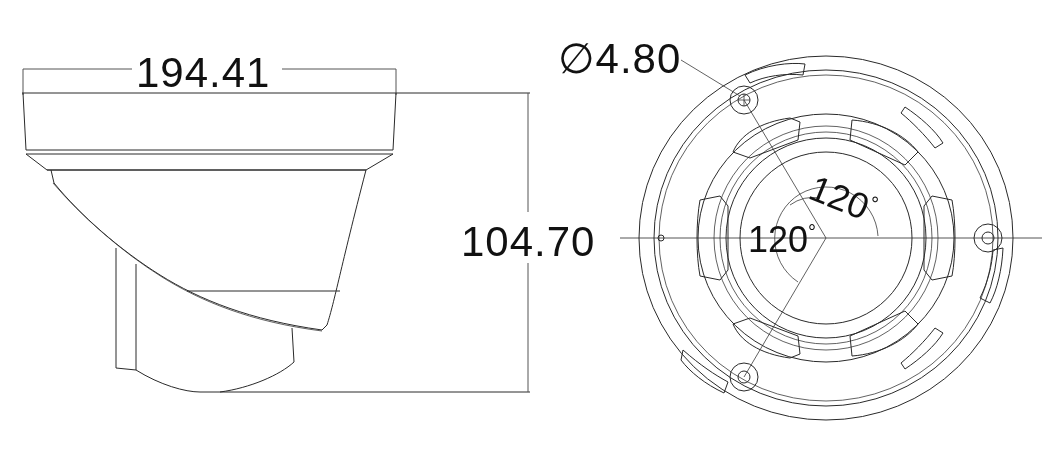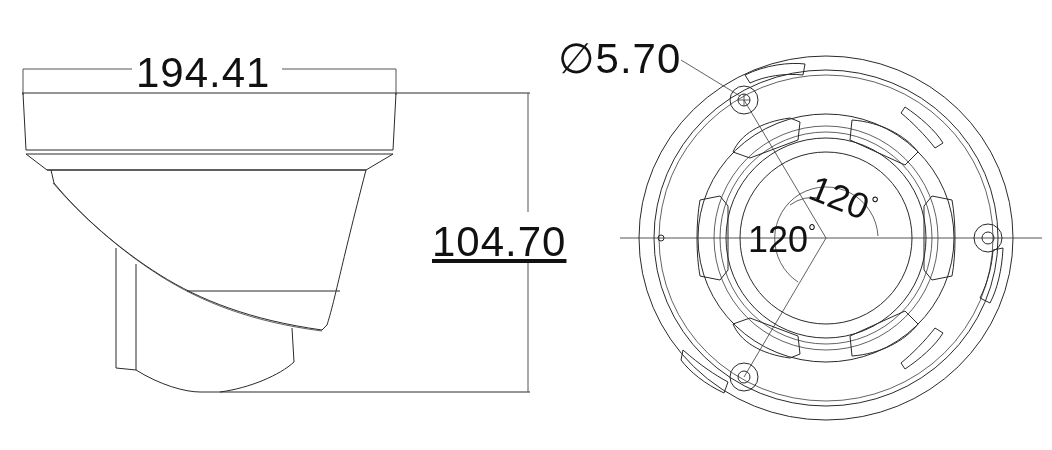--- a/index.html
+++ b/index.html
@@ -89,21 +89,21 @@
     <line class="thin" x1="826" y1="238" x2="744" y2="377"></line>
     <line class="thin" x1="681" y1="60" x2="740" y2="96"></line>
 
     <path class="thin" d="M800 194 A52 52 0 0 0 798 282"></path>
     <path class="thin" d="M800 194 A52 52 0 0 1 878 236"></path>
     <path class="thin" d="M790 205 A40 40 0 0 1 820 198"></path>
   </g>
 </svg>
 
 <div class="lbl big" style="left:136px; top:52px;">194.41</div>
-<div class="lbl big" style="left:432px; top:221px;text-decoration:underline;">104.70</div>
-<div class="lbl big" style="left:558px; top:38px;">∅5.70</div>
+<div class="lbl big" style="left:461px; top:221px;">104.70</div>
+<div class="lbl big" style="left:558px; top:38px;">∅4.80</div>
 
 <div class="lbl mid" style="left:748px; top:222px;">
   <span>120</span><sup style="font-size:20px;">°</sup>
 </div>
 <div class="lbl mid" style="left:818px; top:170px; transform: rotate(22deg); transform-origin: left top;">
   <span>120</span><sup style="font-size:20px;">°</sup>
 </div>
 
 </body></html>

